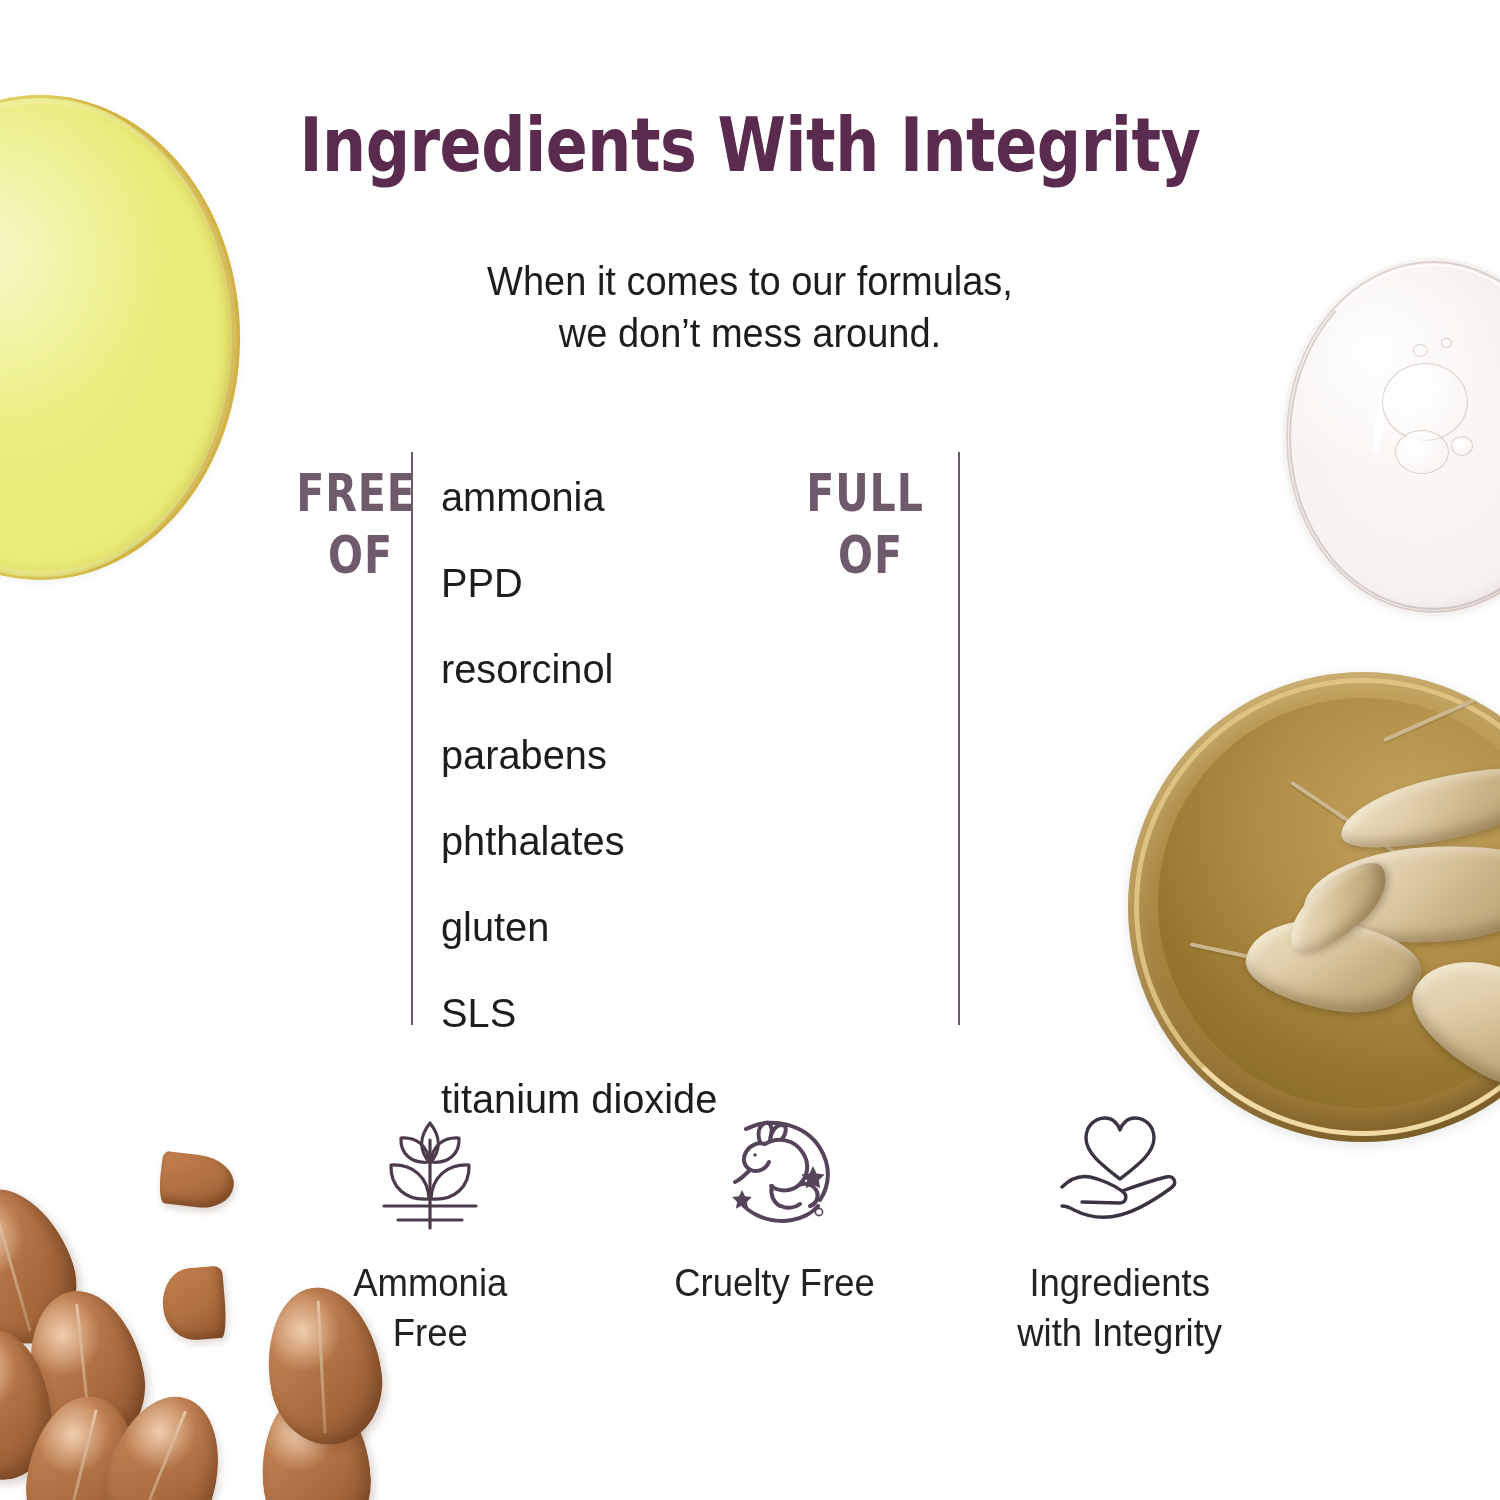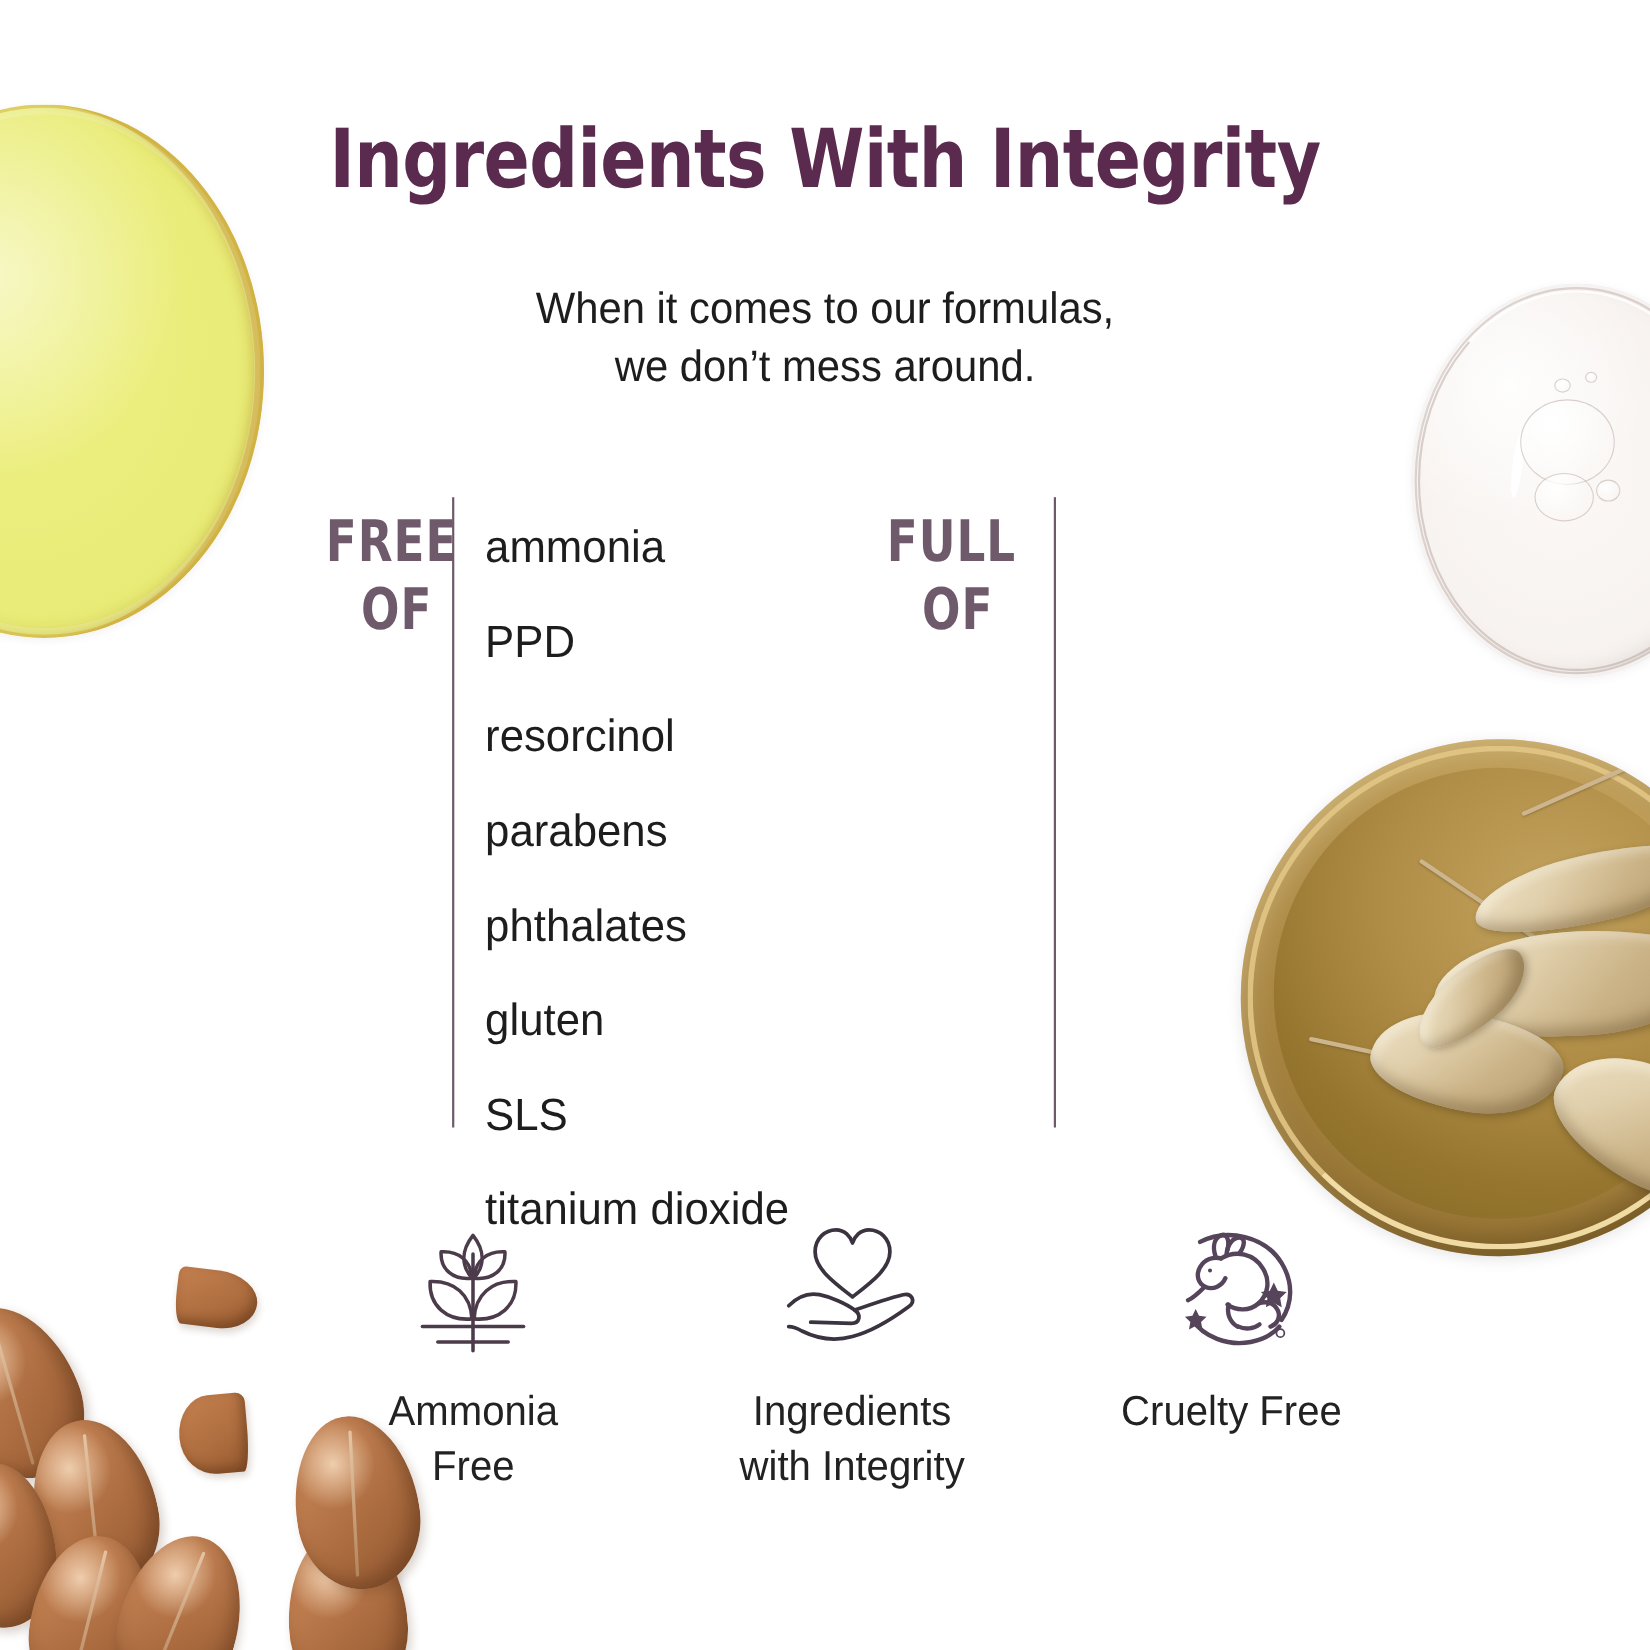--- a/index.html
+++ b/index.html
@@ -247,64 +247,64 @@
         </svg>
       </div>
       <div class="cap">
         <span>Ammonia</span>
         <span class="l2">Free</span>
       </div>
     </div>
 
     <div class="badge">
       <div class="ico">
+        <svg width="124" height="120" viewBox="0 0 124 120" fill="none" stroke="#55445a" stroke-width="4" stroke-linecap="round" stroke-linejoin="round">
+
+          <path d="M33 17 C 58 4, 92 12, 107 36 C 118 54, 117 73, 107 88"></path>
+          <path d="M26 88 C 36 103, 58 112, 79 108 C 90 106, 99 101, 105 94"></path>
+
+          <path d="M52 32 C 66 24, 82 28, 90 41 C 97 52, 95 65, 86 73
+                   C 78 80, 66 80, 58 74"></path>
+
+          <path d="M52 32 C 45 30, 37 33, 33 40 C 29 47, 31 55, 38 58 C 45 61, 53 57, 56 50"></path>
+          <path d="M47 30 C 44 21, 46 14, 52 11 C 57 9, 60 15, 58 24"></path>
+          <path d="M57 28 C 58 19, 63 13, 69 13 C 74 13, 74 20, 69 27"></path>
+
+          <path d="M37 58 C 31 64, 27 68, 22 70"></path>
+
+          <path d="M59 74 C 57 82, 60 90, 67 94"></path>
+          <path d="M86 73 C 94 70, 101 73, 104 80 C 106 86, 103 92, 97 94"></path>
+          <path d="M68 94 C 74 97, 82 96, 87 92"></path>
+
+          <circle cx="42" cy="43" r="1.8" fill="#55445a" stroke="none"></circle>
+
+          <path d="M100 54 l3.6 7.4 8.1 1.1 -5.9 5.7 1.4 8.1 -7.2 -3.8 -7.2 3.8 1.4 -8.1 -5.9 -5.7 8.1 -1.1 Z" fill="#55445a" stroke="none"></path>
+          <path d="M29 78 l3 6.2 6.8 .9 -4.9 4.8 1.2 6.8 -6.1 -3.2 -6.1 3.2 1.2 -6.8 -4.9 -4.8 6.8 -.9 Z" fill="#55445a" stroke="none"></path>
+
+          <circle cx="106" cy="100" r="3.6" stroke-width="1.6"></circle>
+        </svg>
+      </div>
+      <div class="cap">
+        <span>Cruelty Free</span>
+        <span class="l2"></span>
+      </div>
+    </div>
+
+    <div class="badge">
+      <div class="ico">
         <svg width="128" height="122" viewBox="0 0 128 122" fill="none" stroke="#3b3340" stroke-width="3.4" stroke-linecap="round" stroke-linejoin="round">
           <path d="M64 68 C 46 54, 30 42, 30 27 C 30 15, 39 7, 49 7 C 57 7, 62 13, 64 19
                    C 66 13, 71 7, 79 7 C 89 7, 98 15, 98 27 C 98 42, 82 54, 64 68 Z"></path>
           <path d="M6 76 C 14 68, 24 64, 34 66 C 44 68, 58 74, 66 80
                    C 72 84, 71 92, 63 92 L 26 91"></path>
           <path d="M66 80 C 80 75, 98 69, 110 66 C 118 64, 122 72, 115 77
                    C 100 88, 80 100, 64 104 C 46 109, 30 105, 18 99
                    C 13 96, 10 95, 6 95"></path>
         </svg>
       </div>
       <div class="cap">
         <span>Ingredients</span>
         <span class="l2">with Integrity</span>
       </div>
     </div>
 
-    <div class="badge">
-      <div class="ico">
-        <svg width="124" height="120" viewBox="0 0 124 120" fill="none" stroke="#55445a" stroke-width="4" stroke-linecap="round" stroke-linejoin="round">
-
-          <path d="M33 17 C 58 4, 92 12, 107 36 C 118 54, 117 73, 107 88"></path>
-          <path d="M26 88 C 36 103, 58 112, 79 108 C 90 106, 99 101, 105 94"></path>
-
-          <path d="M52 32 C 66 24, 82 28, 90 41 C 97 52, 95 65, 86 73
-                   C 78 80, 66 80, 58 74"></path>
-
-          <path d="M52 32 C 45 30, 37 33, 33 40 C 29 47, 31 55, 38 58 C 45 61, 53 57, 56 50"></path>
-          <path d="M47 30 C 44 21, 46 14, 52 11 C 57 9, 60 15, 58 24"></path>
-          <path d="M57 28 C 58 19, 63 13, 69 13 C 74 13, 74 20, 69 27"></path>
-
-          <path d="M37 58 C 31 64, 27 68, 22 70"></path>
-
-          <path d="M59 74 C 57 82, 60 90, 67 94"></path>
-          <path d="M86 73 C 94 70, 101 73, 104 80 C 106 86, 103 92, 97 94"></path>
-          <path d="M68 94 C 74 97, 82 96, 87 92"></path>
-
-          <circle cx="42" cy="43" r="1.8" fill="#55445a" stroke="none"></circle>
-
-          <path d="M100 54 l3.6 7.4 8.1 1.1 -5.9 5.7 1.4 8.1 -7.2 -3.8 -7.2 3.8 1.4 -8.1 -5.9 -5.7 8.1 -1.1 Z" fill="#55445a" stroke="none"></path>
-          <path d="M29 78 l3 6.2 6.8 .9 -4.9 4.8 1.2 6.8 -6.1 -3.2 -6.1 3.2 1.2 -6.8 -4.9 -4.8 6.8 -.9 Z" fill="#55445a" stroke="none"></path>
-
-          <circle cx="106" cy="100" r="3.6" stroke-width="1.6"></circle>
-        </svg>
-      </div>
-      <div class="cap">
-        <span>Cruelty Free</span>
-        <span class="l2"></span>
-      </div>
-    </div>
-
   </div>
 </div>
 
 </body></html>

